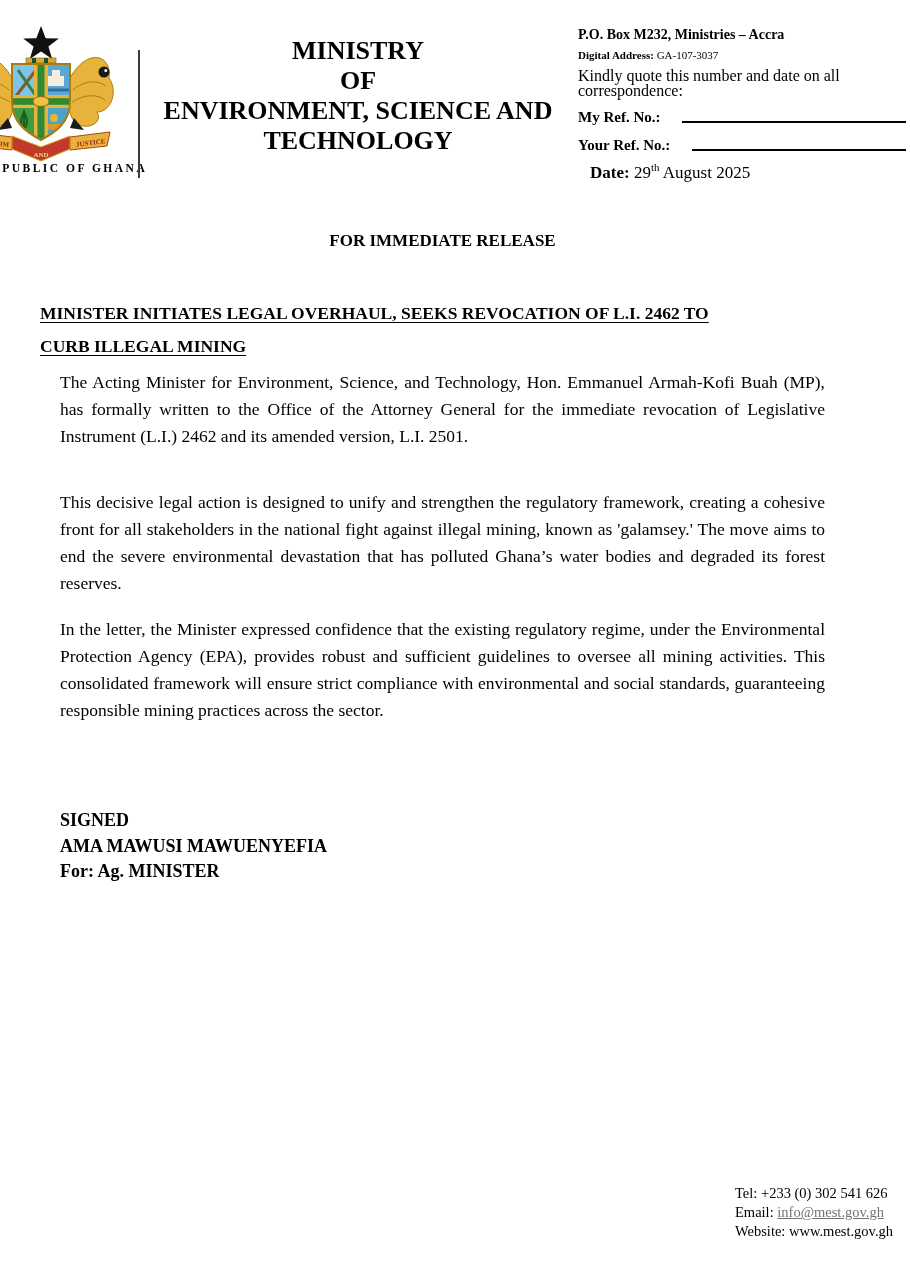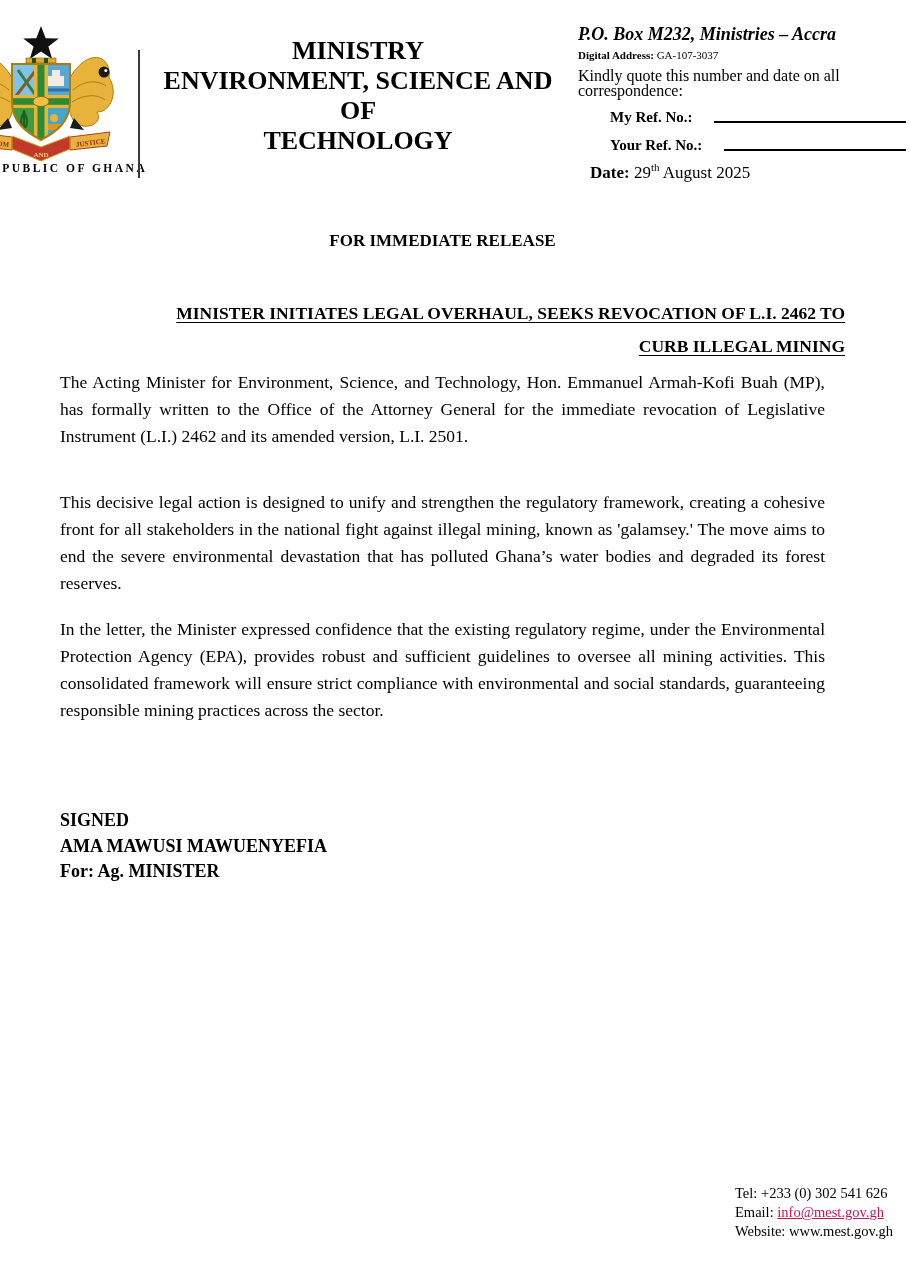--- a/index.html
+++ b/index.html
@@ -16,37 +16,37 @@
     font-size:11.5px;font-weight:bold;letter-spacing:2.5px;white-space:nowrap;
   }
   .vert-divider{position:absolute;left:138px;top:50px;width:2px;height:128px;background:#3a3a3a;}
 
   .ministry-title{
     position:absolute;left:148px;top:36px;width:420px;text-align:center;
     font-size:26px;font-weight:bold;line-height:30px;
   }
 
   .contact{position:absolute;left:578px;top:24px;width:328px;}
-  .po-box{font-size:18px;font-weight:bold;line-height:21px;font-style:italic;}
+  .po-box{font-size:14px;font-weight:bold;line-height:21px;}
   .digital{font-size:11px;line-height:21px;}
   .digital b{font-weight:bold;}
   .note{font-size:16px;line-height:15px;margin-top:2px;}
-  .ref-row{display:flex;align-items:flex-end;margin-top:11px;font-size:15px;font-weight:bold;margin-left:32px;}
+  .ref-row{display:flex;align-items:flex-end;margin-top:11px;font-size:15px;font-weight:bold;}
   .ref-line{flex:1;border-bottom:2px solid #000;margin-left:22px;margin-bottom:3px;height:1px;}
   .date-row{margin-top:7px;margin-left:12px;font-size:17px;}
   .date-row .lbl{font-weight:bold;}
   .date-row sup{font-size:11px;}
 
   
   .fir-heading{
     position:absolute;left:60px;top:231px;width:765px;text-align:center;
     font-size:17px;font-weight:bold;
   }
   .release-title{
-    position:absolute;left:40px;top:297px;width:805px;text-align:right;
+    position:absolute;left:40px;top:297px;width:805px;text-align:left;
     font-size:17.5px;font-weight:bold;line-height:33px;
   }
   .release-title span{text-decoration:underline;text-underline-offset:3px;}
   .para{
     position:absolute;left:60px;width:765px;
     font-size:17.5px;line-height:27px;text-align:justify;
   }
   .para1{top:369px;}
   .para2{top:489px;}
   .para3{top:616px;}
@@ -129,22 +129,22 @@
       <text x="75" y="137" font-size="7" font-weight="bold" fill="#f6d873" text-anchor="middle">AND</text>
     </g>
   </svg>
 
   <div class="coat-caption">EPUBLIC OF GHANA</div>
 
   <div class="vert-divider"></div>
 
   <div class="ministry-title">
     <div>MINISTRY</div>
+    <div>OF</div>
     <div>ENVIRONMENT, SCIENCE AND</div>
-    <div>OF</div>
     <div>TECHNOLOGY</div>
   </div>
 
   <div class="contact">
     <div class="po-box">P.O. Box M232, Ministries – Accra</div>
     <div class="digital"><b>Digital Address:</b><span> GA-107-3037</span></div>
     <div class="note">Kindly quote this number and date on all correspondence:</div>
     <div class="ref-row">
       <span>My Ref. No.:</span>
       <span class="ref-line"></span>
@@ -168,17 +168,17 @@
   <div class="para para3">In the letter, the Minister expressed confidence that the existing regulatory regime, under the Environmental Protection Agency (EPA), provides robust and sufficient guidelines to oversee all mining activities. This consolidated framework will ensure strict compliance with environmental and social standards, guaranteeing responsible mining practices across the sector.</div>
 
   <div class="signature">
     <div>SIGNED</div>
     <div>AMA MAWUSI MAWUENYEFIA</div>
     <div>For: Ag. MINISTER</div>
   </div>
 
   <div class="footer">
     <div>Tel: +233 (0) 302 541 626</div>
-    <div><span>Email: </span><a href="#" style="color: #be185d;">info@mest.gov.gh</a></div>
+    <div><span>Email: </span><a href="#" style="color: #737373;">info@mest.gov.gh</a></div>
     <div>Website: www.mest.gov.gh</div>
   </div>
 
 </div>
 
 </body></html>

